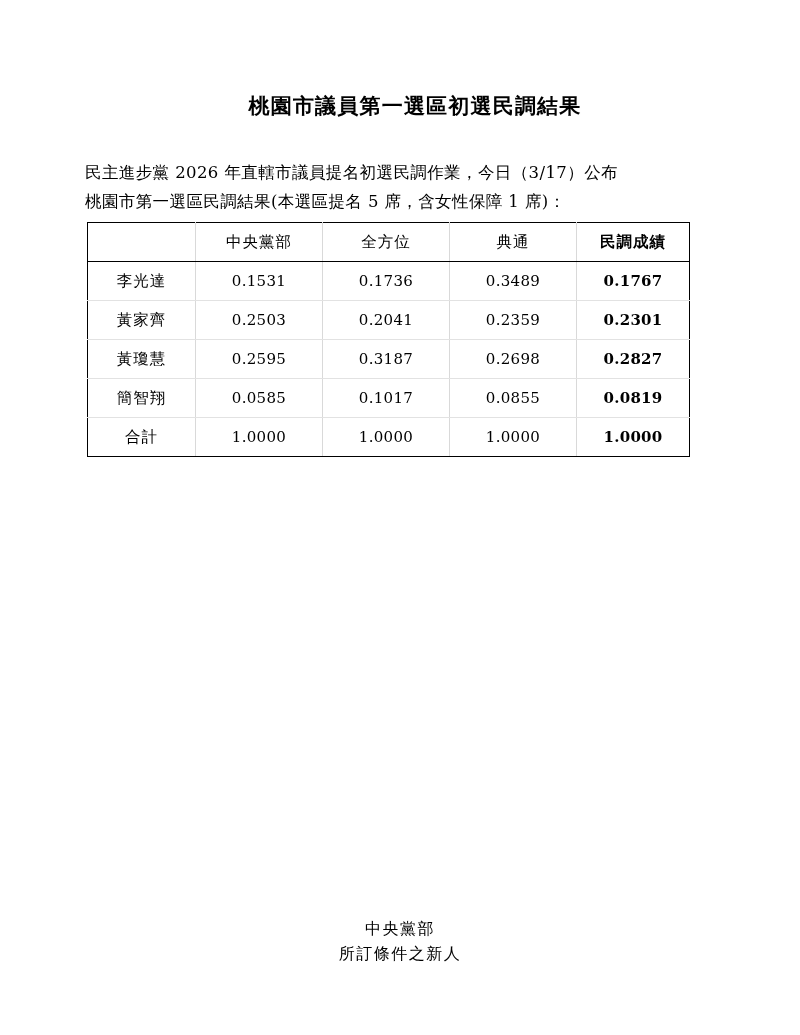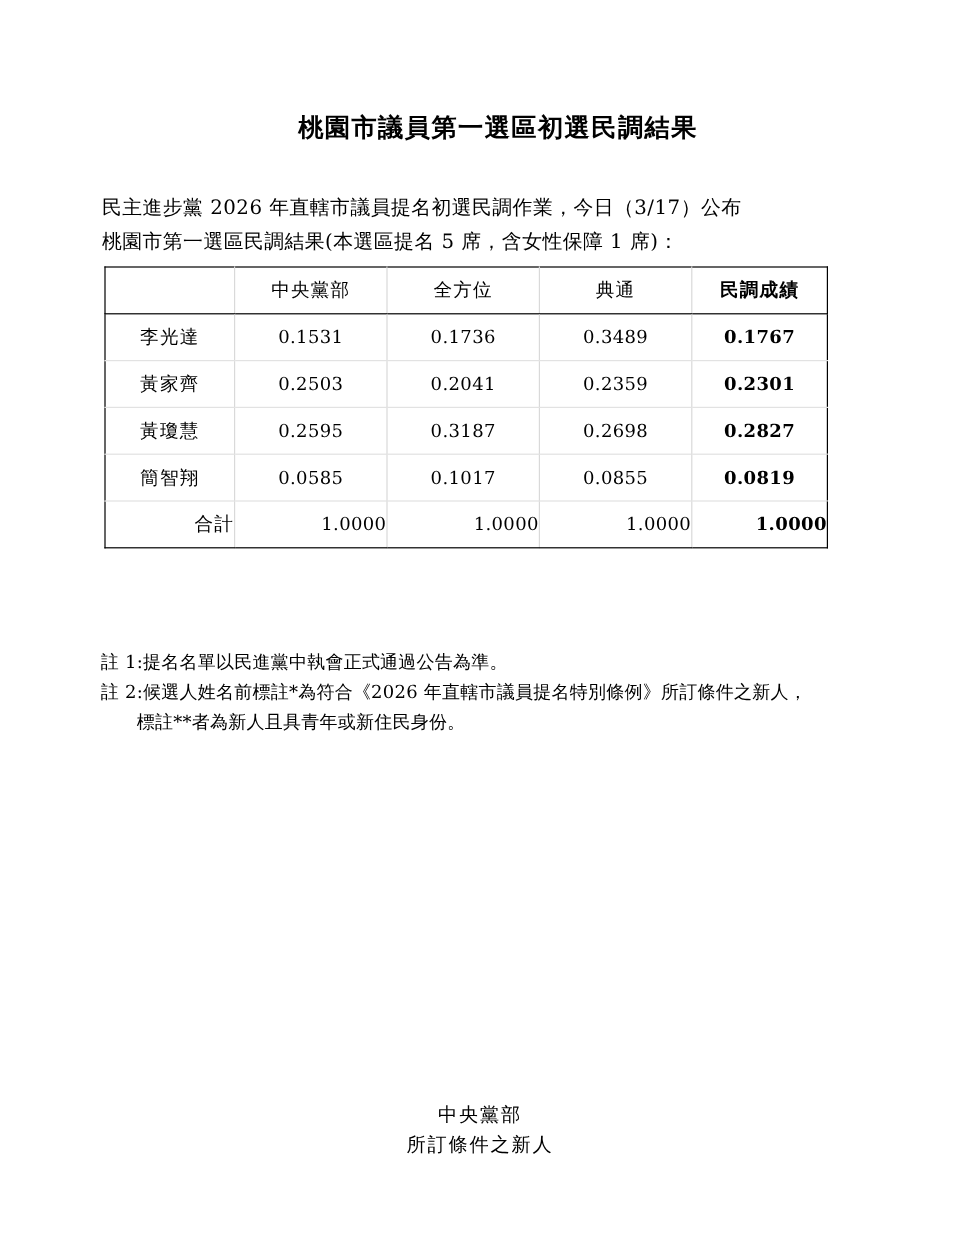--- a/index.html
+++ b/index.html
@@ -82,21 +82,21 @@
   table.poll thead tr > * { border-top: 1.6px solid #000; }
   table.poll tbody tr:last-child > * { border-bottom: 1.6px solid #000; }
 
   
   table.poll .vsep { border-left: 1.5px solid #000; }
 
   
   table.poll thead tr > * { border-bottom: 1.6px solid #000; }
 
   
-  table.poll tr.total-row > * { border-top: 1.6px solid #000; text-align: right; }
+  table.poll tr.total-row > * { border-top: 1.6px solid #000; }
 
   table.poll .name-cell {
     font-size: 15.5px;
     letter-spacing: 1px;
   }
   table.poll .hdr {
     font-size: 15.5px;
     letter-spacing: 1px;
   }
   table.poll .hdr-final,
@@ -202,24 +202,19 @@
           <td class="total-label">合計</td>
           <td class="num vsep">1.0000</td>
           <td class="num vsep">1.0000</td>
           <td class="num vsep">1.0000</td>
           <td class="num final-cell vsep">1.0000</td>
         </tr>
       </tbody>
     </table>
   </div>
 
-  <div class="notes">
-    <span class="note-line">註 1:提名名單以民進黨中執會正式通過公告為準。</span>
-    <span class="note-line">註 2:候選人姓名前標註*為符合《2026 年直轄市議員提名特別條例》所訂條件之新人，</span>
-    <span class="note-line note-indent">標註**者為新人且具青年或新住民身份。</span>
-  </div>
 
   <div class="footer">
     <span class="f-line">中央黨部</span>
     <span class="f-line">所訂條件之新人</span>
   </div>
 
 </div>
 
 </body></html>

